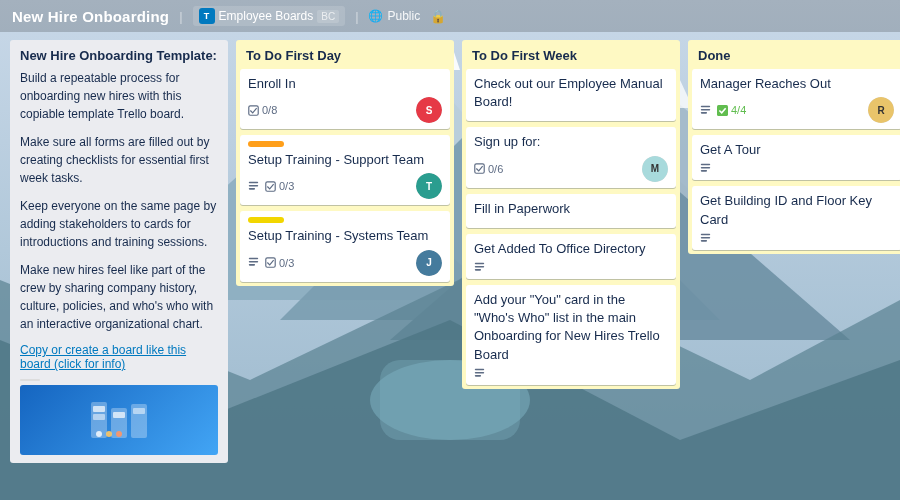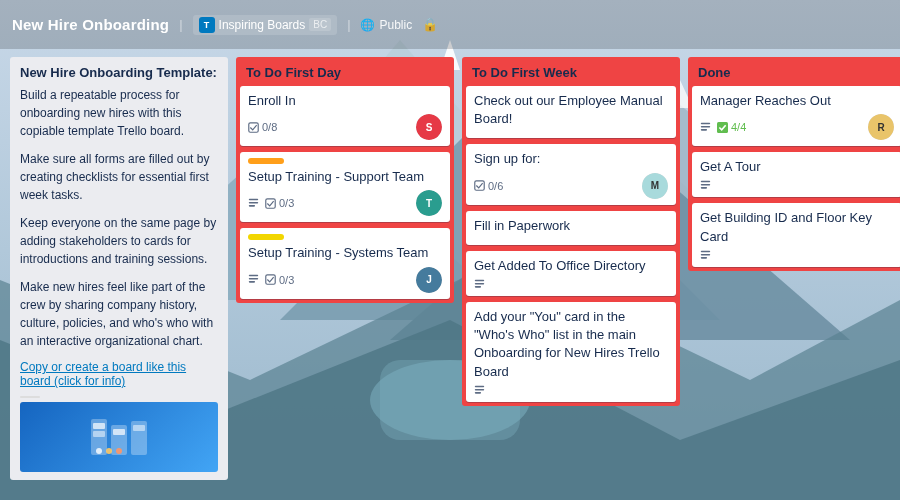--- a/index.html
+++ b/index.html
@@ -16,21 +16,21 @@
     .bg-mountains {
       position: absolute;
       top: 0; left: 0; right: 0; bottom: 0;
       z-index: 0;
     }
     
     .navbar {
       position: relative;
       z-index: 10;
       background: rgba(0,0,0,0.18);
-      height: 49px;
+      height: 32px;
       display: flex;
       align-items: center;
       padding: 0 12px;
       gap: 10px;
     }
     .navbar-title {
       color: #fff;
       font-size: 15px;
       font-weight: 700;
       letter-spacing: 0.2px;
@@ -84,21 +84,21 @@
       flex-direction: row;
       gap: 8px;
       padding: 8px 10px;
       height: calc(500px - 40px);
       overflow-x: auto;
       align-items: flex-start;
     }
 
     
     .list {
-      background: #ef4444;
+      background: #fef9c3;
       border-radius: 3px;
       width: 218px;
       min-width: 218px;
       max-height: 450px;
       display: flex;
       flex-direction: column;
       overflow: hidden;
     }
     .list-header {
       padding: 8px 10px 6px;
@@ -277,21 +277,21 @@
   <polygon points="450,40 460,70 440,70" fill="white" opacity="0.9"></polygon>
   <polygon points="590,60 603,88 577,88" fill="white" opacity="0.8"></polygon>
   <polygon points="680,80 693,108 667,108" fill="white" opacity="0.75"></polygon>
 </svg>
 
 <div class="navbar">
   <span class="navbar-title">New Hire Onboarding</span>
   <span style="color:rgba(255,255,255,0.5);">|</span>
   <div class="navbar-brand">
     <div class="navbar-brand-icon">T</div>
-    <span>Inspiring Boards</span>
+    <span>Employee Boards</span>
     <span class="navbar-tag">BC</span>
   </div>
   <span style="color:rgba(255,255,255,0.5);">|</span>
   <div class="navbar-public">
     <span>🌐</span>
     <span>Public</span>
   </div>
   <span class="navbar-icon">🔒</span>
 </div>
 

